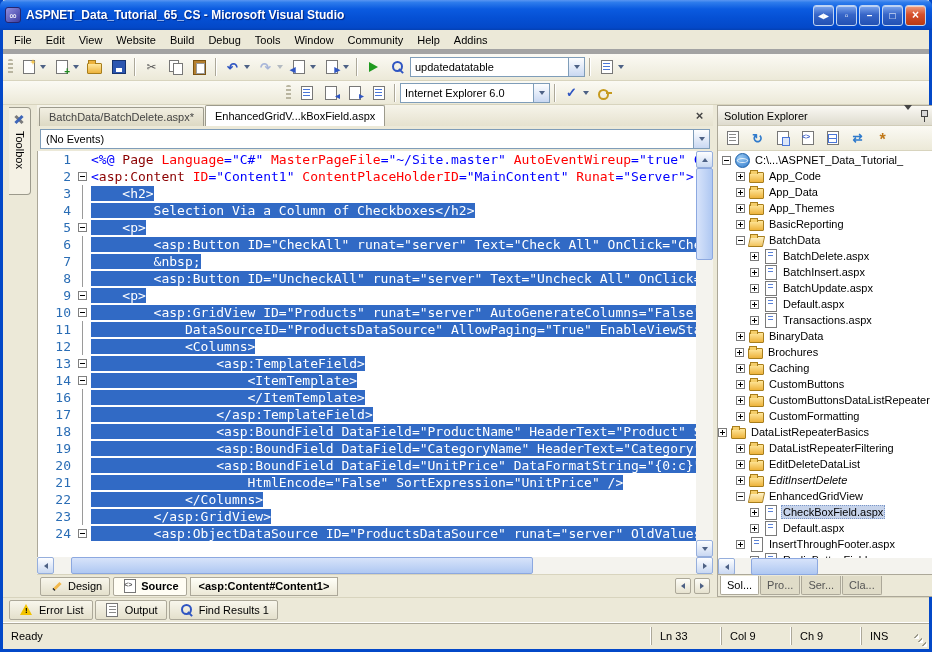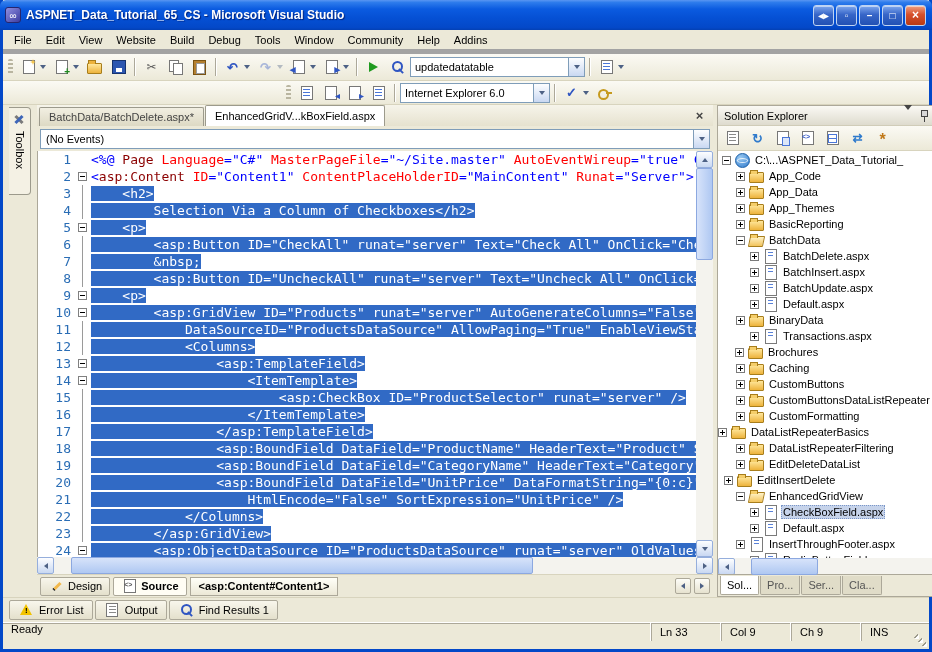--- a/index.html
+++ b/index.html
@@ -152,21 +152,21 @@
   .tri-page::after{content:"";position:absolute;left:6px;top:3px;width:5px;height:6px;background:repeating-linear-gradient(#5A82D8 0 1px,transparent 1px 3px)}
   .trlabel{padding:1px 2px}
   .trow.selected .trlabel{background:#C6D3EA;border:1px dotted #7A96C8;padding:0 1px}
   .se-hscroll{height:16px}
   .se-tabs{height:22px;flex:none;display:flex;align-items:flex-start;background:var(--chrome,#ECE9D8);padding:1px 2px 0;border-top:1px solid #ACA899;gap:1px}
   .setab{height:19px;display:flex;align-items:center;padding:0 6px;border:1px solid #ACA899;border-top:none;background:#E0DCC8;color:#555;border-radius:0 0 2px 2px;white-space:nowrap;overflow:hidden}
   .setab.active{background:#fff;color:#000}
   
   .bottom-tabs{height:25px;flex:none;display:flex;align-items:center;gap:2px;padding:2px 6px;background:var(--chrome,#ECE9D8);border-top:1px solid #D8D4BE}
   .btab{height:20px;display:flex;align-items:center;gap:4px;border:1px solid #ACA899;padding:0 8px;background:linear-gradient(#F8F6EC,#E4E0CC);border-radius:2px;white-space:nowrap}
-  .statusbar{height:27px;flex:none;display:flex;align-items:flex-start;background:var(--chrome,#ECE9D8);border-top:1px solid #fff;box-shadow:inset 0 1px 0 #ACA899;padding-left:8px}
+  .statusbar{height:27px;flex:none;display:flex;align-items:center;background:var(--chrome,#ECE9D8);border-top:1px solid #fff;box-shadow:inset 0 1px 0 #ACA899;padding-left:8px}
   .sb-msg{flex:1}
   .sb-field{width:70px;flex:none;border-left:1px solid #ACA899;box-shadow:-1px 0 0 #fff;padding-left:8px;height:18px;display:flex;align-items:center}
   .sb-field.mode{width:52px}
   .sb-grip{width:16px;height:16px;flex:none;align-self:flex-end;background:
     linear-gradient(135deg,transparent 50%,#fff 50%) 10px 10px/4px 4px no-repeat,
     linear-gradient(135deg,transparent 50%,#9C9A8C 50%) 9px 9px/4px 4px no-repeat,
     linear-gradient(135deg,transparent 50%,#fff 50%) 6px 6px/4px 4px no-repeat,
     linear-gradient(135deg,transparent 50%,#9C9A8C 50%) 5px 5px/4px 4px no-repeat,
     linear-gradient(135deg,transparent 50%,#fff 50%) 2px 2px/4px 4px no-repeat,
     linear-gradient(135deg,transparent 50%,#9C9A8C 50%) 1px 1px/4px 4px no-repeat}
@@ -328,21 +328,20 @@
             <div class="code-line"><span class="ln">5</span><span class="fold"><span class="foldbox"></span></span><span class="ct"><span class="c-s">    &lt;p&gt;</span></span></div>
             <div class="code-line"><span class="ln">6</span><span class="fold bar"></span><span class="ct"><span class="c-s">        &lt;asp:Button ID="CheckAll" runat="server" Text="Check All" OnClick="CheckAll_Click" /&gt;</span></span></div>
             <div class="code-line"><span class="ln">7</span><span class="fold bar"></span><span class="ct"><span class="c-s">        &amp;nbsp;</span></span></div>
             <div class="code-line"><span class="ln">8</span><span class="fold bar"></span><span class="ct"><span class="c-s">        &lt;asp:Button ID="UncheckAll" runat="server" Text="Uncheck All" OnClick="UncheckAll_Click" /&gt;</span></span></div>
             <div class="code-line"><span class="ln">9</span><span class="fold"><span class="foldbox"></span></span><span class="ct"><span class="c-s">    &lt;p&gt;</span></span></div>
             <div class="code-line"><span class="ln">10</span><span class="fold"><span class="foldbox"></span></span><span class="ct"><span class="c-s">        &lt;asp:GridView ID="Products" runat="server" AutoGenerateColumns="False"</span></span></div>
             <div class="code-line"><span class="ln">11</span><span class="fold bar"></span><span class="ct"><span class="c-s">            DataSourceID="ProductsDataSource" AllowPaging="True" EnableViewState="False"&gt;</span></span></div>
             <div class="code-line"><span class="ln">12</span><span class="fold bar"></span><span class="ct"><span class="c-s">            &lt;Columns&gt;</span></span></div>
             <div class="code-line"><span class="ln">13</span><span class="fold"><span class="foldbox"></span></span><span class="ct"><span class="c-s">                &lt;asp:TemplateField&gt;</span></span></div>
             <div class="code-line"><span class="ln">14</span><span class="fold"><span class="foldbox"></span></span><span class="ct"><span class="c-s">                    &lt;ItemTemplate&gt;</span></span></div>
-            <div class="code-line"><span class="ln">15</span><span class="fold bar"></span><span class="ct"><span class="c-s">                        &lt;asp:CheckBox ID="ProductSelector" runat="server" /&gt;</span></span></div>
             <div class="code-line"><span class="ln">16</span><span class="fold bar"></span><span class="ct"><span class="c-s">                    &lt;/ItemTemplate&gt;</span></span></div>
             <div class="code-line"><span class="ln">17</span><span class="fold bar"></span><span class="ct"><span class="c-s">                &lt;/asp:TemplateField&gt;</span></span></div>
             <div class="code-line"><span class="ln">18</span><span class="fold bar"></span><span class="ct"><span class="c-s">                &lt;asp:BoundField DataField="ProductName" HeaderText="Product" SortExpression="ProductName" /&gt;</span></span></div>
             <div class="code-line"><span class="ln">19</span><span class="fold bar"></span><span class="ct"><span class="c-s">                &lt;asp:BoundField DataField="CategoryName" HeaderText="Category" SortExpression="CategoryName" /&gt;</span></span></div>
             <div class="code-line"><span class="ln">20</span><span class="fold bar"></span><span class="ct"><span class="c-s">                &lt;asp:BoundField DataField="UnitPrice" DataFormatString="{0:c}"</span></span></div>
             <div class="code-line"><span class="ln">21</span><span class="fold bar"></span><span class="ct"><span class="c-s">                    HtmlEncode="False" SortExpression="UnitPrice" /&gt;</span></span></div>
             <div class="code-line"><span class="ln">22</span><span class="fold bar"></span><span class="ct"><span class="c-s">            &lt;/Columns&gt;</span></span></div>
             <div class="code-line"><span class="ln">23</span><span class="fold bar"></span><span class="ct"><span class="c-s">        &lt;/asp:GridView&gt;</span></span></div>
             <div class="code-line"><span class="ln">24</span><span class="fold"><span class="foldbox"></span></span><span class="ct"><span class="c-s">        &lt;asp:ObjectDataSource ID="ProductsDataSource" runat="server" OldValuesParameterFormatString="original_{0}"</span></span></div>
           </div>
@@ -470,30 +469,30 @@
             <div class="trow" style="padding-left: 32px;">
               <span class="exp plus"></span>
               <span class="tr-ico tri-page"></span>
               <span class="trlabel">BatchUpdate.aspx</span>
             </div>
             <div class="trow" style="padding-left: 32px;">
               <span class="exp plus"></span>
               <span class="tr-ico tri-page"></span>
               <span class="trlabel">Default.aspx</span>
             </div>
+            <div class="trow" style="padding-left: 32px;">
+              <span class="exp plus"></span>
+              <span class="tr-ico tri-page"></span>
+              <span class="trlabel">Transactions.aspx</span>
+            </div>
             <div class="trow" style="padding-left: 18px;">
               <span class="exp plus"></span>
               <span class="tr-ico tri-folder"></span>
               <span class="trlabel">BinaryData</span>
             </div>
-            <div class="trow" style="padding-left: 32px;">
-              <span class="exp plus"></span>
-              <span class="tr-ico tri-page"></span>
-              <span class="trlabel">Transactions.aspx</span>
-            </div>
             <div class="trow" style="padding-left: 17px;">
               <span class="exp plus"></span>
               <span class="tr-ico tri-folder"></span>
               <span class="trlabel">Brochures</span>
             </div>
             <div class="trow" style="padding-left: 18px;">
               <span class="exp plus"></span>
               <span class="tr-ico tri-folder"></span>
               <span class="trlabel">Caching</span>
             </div>
@@ -520,21 +519,21 @@
             <div class="trow" style="padding-left: 18px;">
               <span class="exp plus"></span>
               <span class="tr-ico tri-folder"></span>
               <span class="trlabel">DataListRepeaterFiltering</span>
             </div>
             <div class="trow" style="padding-left: 18px;">
               <span class="exp plus"></span>
               <span class="tr-ico tri-folder"></span>
               <span class="trlabel">EditDeleteDataList</span>
             </div>
-            <div class="trow" style="padding-left: 6px;">
+            <div class="trow" style="padding-left: 18px; font-style: italic;">
               <span class="exp plus"></span>
               <span class="tr-ico tri-folder"></span>
               <span class="trlabel">EditInsertDelete</span>
             </div>
             <div class="trow" style="padding-left: 18px;">
               <span class="exp minus"></span>
               <span class="tr-ico tri-folder-open"></span>
               <span class="trlabel">EnhancedGridView</span>
             </div>
             <div class="trow selected" style="padding-left: 32px;">

